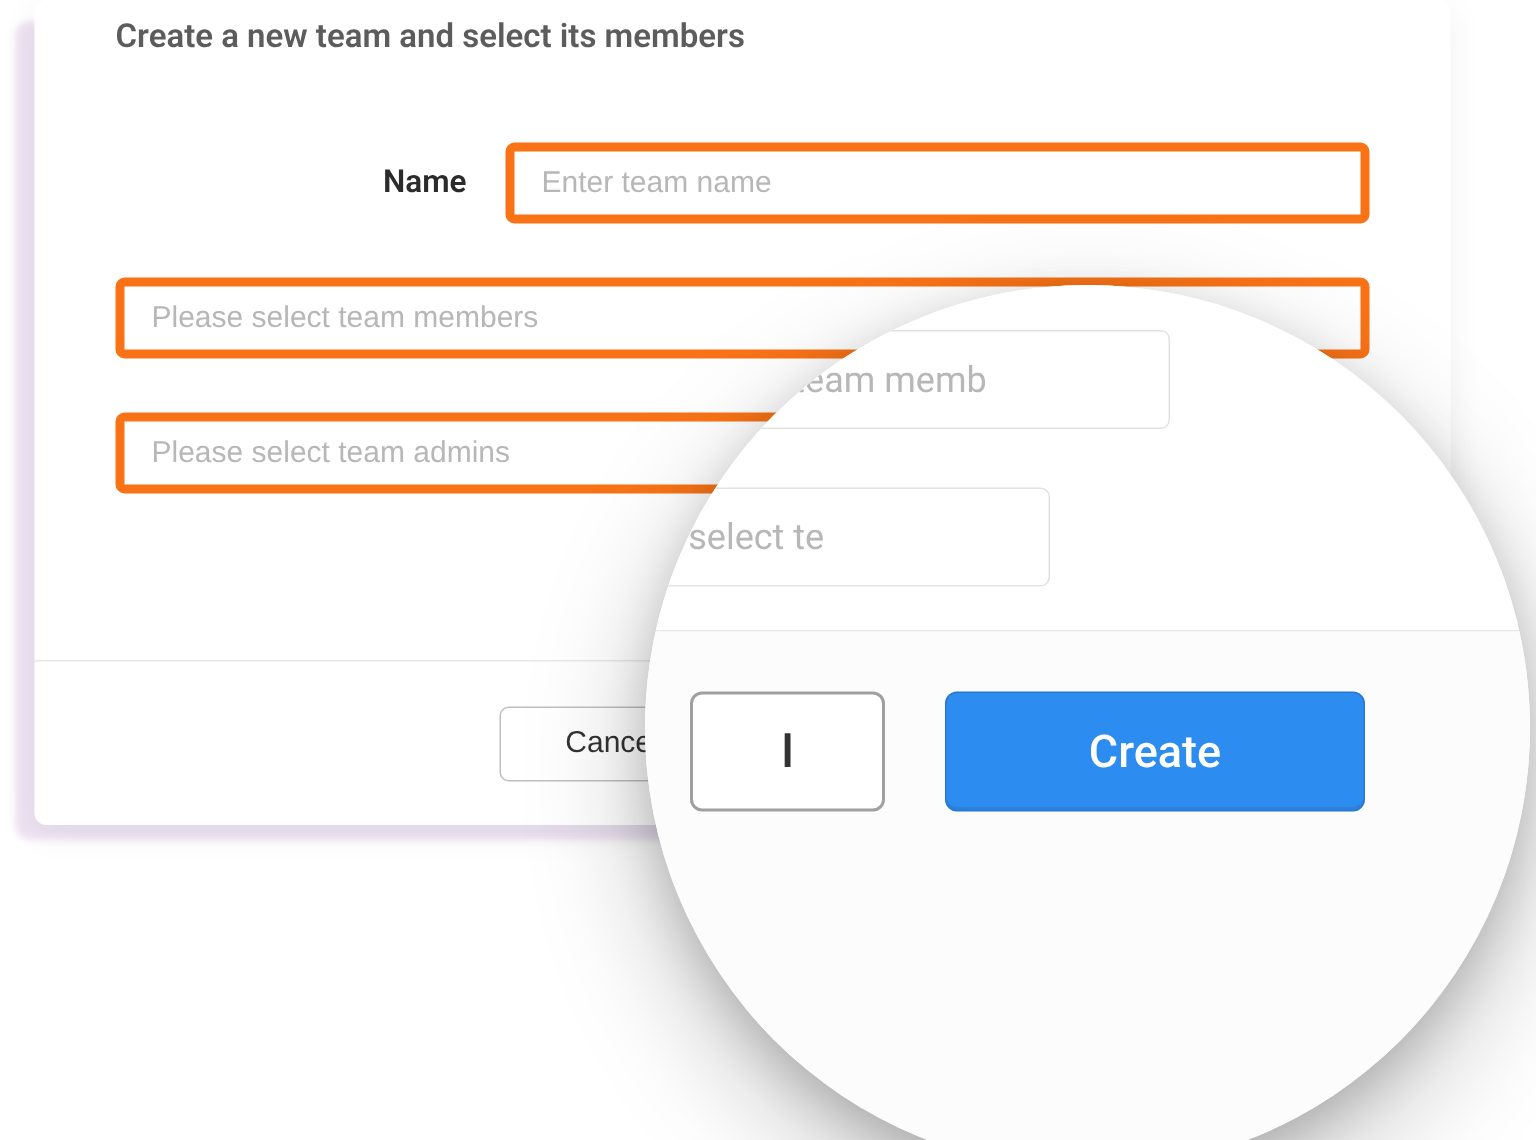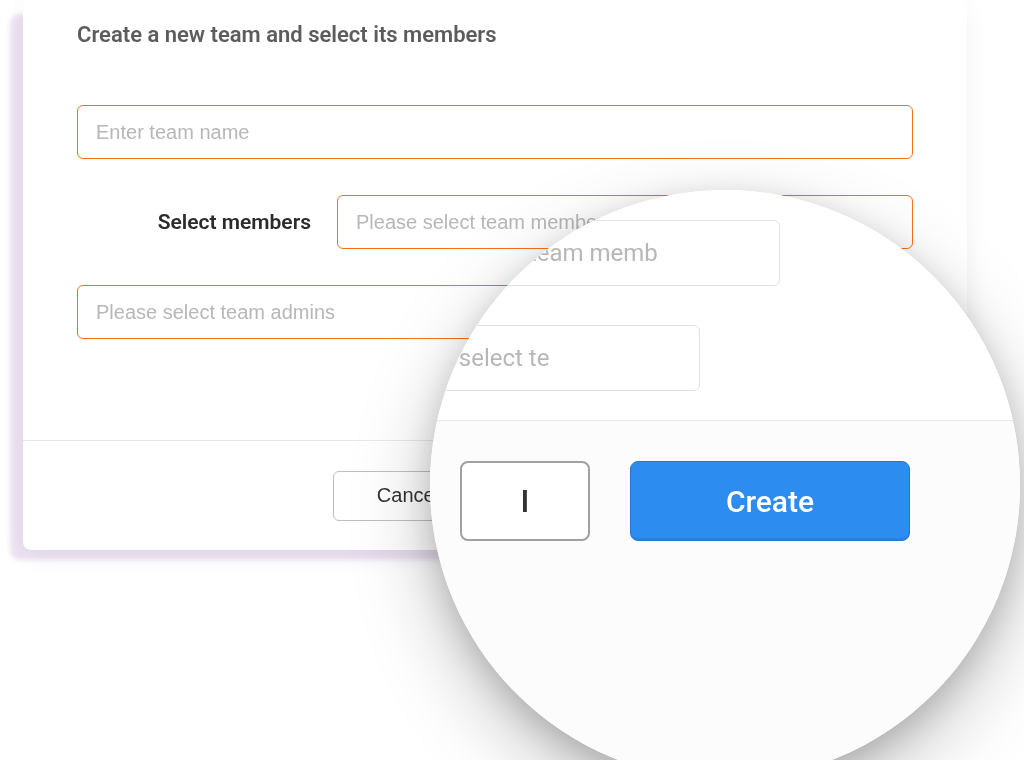--- a/index.html
+++ b/index.html
@@ -31,21 +31,21 @@
       width: 944px;
       height: 550px;
       background: #ffffff;
       border-radius: 8px;
       box-shadow: 0 6px 24px rgba(0,0,0,0.06);
       display: flex;
       flex-direction: column;
     }
 
     .modal-header {
-      padding: 22px 54px 10px 54px;
+      padding: 12px 54px 10px 54px;
     }
 
     .modal-title {
       font-size: 22px;
       font-weight: 600;
       color: #5c5c5c;
     }
 
     .modal-body {
       flex: 1;
@@ -67,21 +67,21 @@
       color: #2b2b2b;
     }
 
     .form-input-wrap {
       flex: 1;
     }
 
     .form-input {
       width: 100%;
       height: 54px;
-      border: 1px solid #f97316;
+      border: 6px solid #f97316;
       border-radius: 6px;
       padding: 0 18px;
       font-size: 20px;
       color: #333;
       background: #fff;
       outline: none;
     }
 
     .form-input::placeholder {
       color: #b7b7b7;
@@ -226,27 +226,27 @@
 <div class="shadow-backdrop"></div>
 
 <div class="modal">
   <div class="modal-header">
     <div class="modal-title">Create a new team and select its members</div>
   </div>
 
   <div class="modal-body">
 
     <div class="form-row">
+      <div class="form-label">Name</div>
       <div class="form-input-wrap">
         <input type="text" class="form-input" placeholder="Enter team name" style="">
       </div>
     </div>
 
     <div class="form-row">
-      <div class="form-label">Select members</div>
       <div class="form-input-wrap">
         <input type="text" class="form-input" placeholder="Please select team members" style="">
       </div>
     </div>
 
     <div class="form-row">
       <div class="form-input-wrap">
         <input type="text" class="form-input" placeholder="Please select team admins" style="">
       </div>
     </div>

